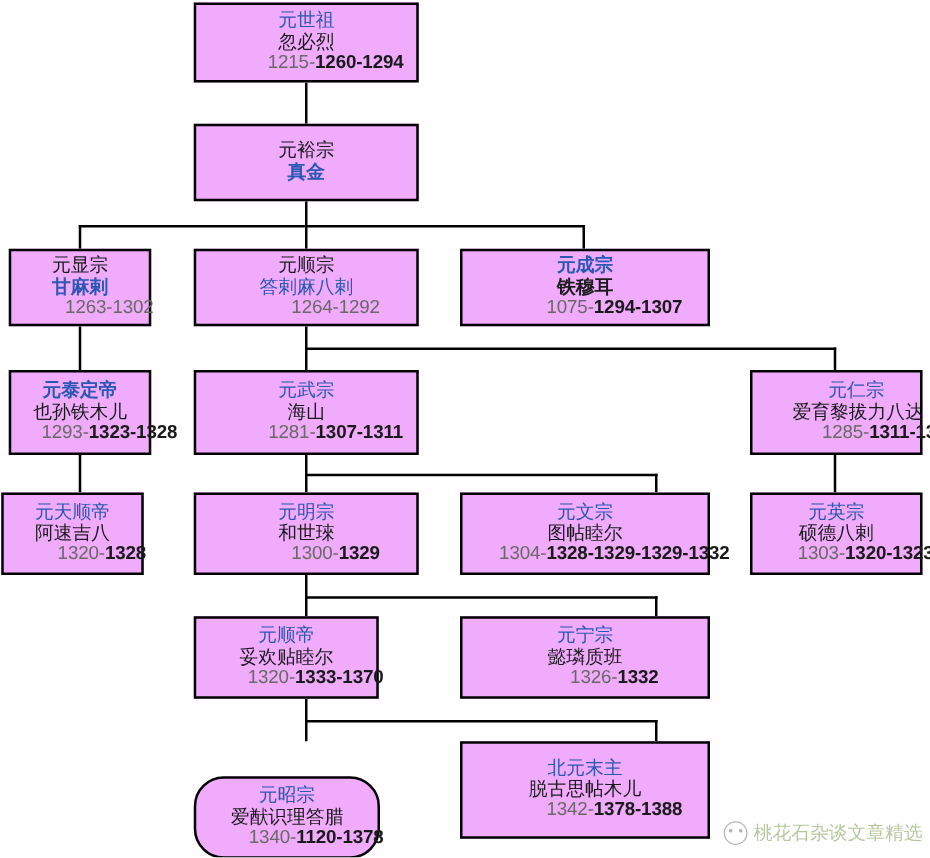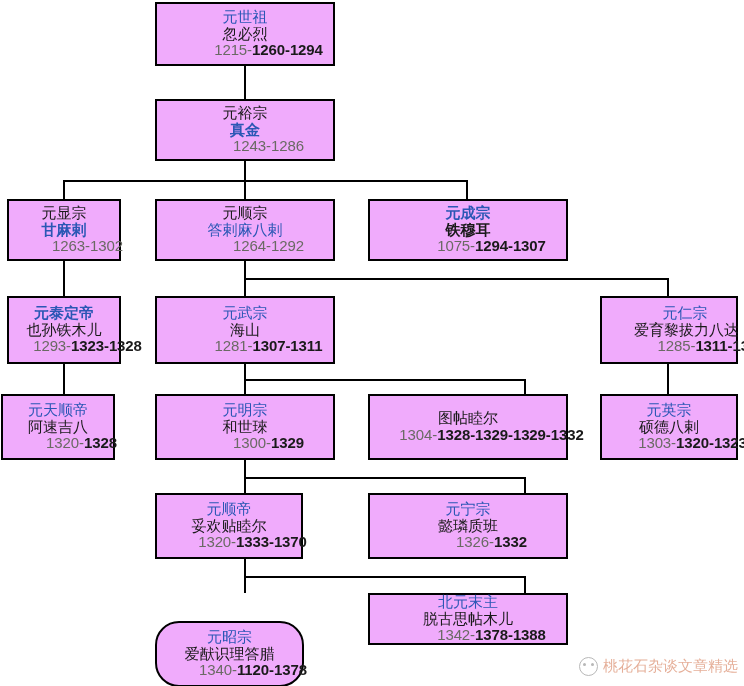--- a/index.html
+++ b/index.html
@@ -84,21 +84,21 @@
     border-radius: 50%;
   }
   #watermark .wm-logo::before {
     width: 3px; height: 3px; left: 3px; top: 5px;
   }
   #watermark .wm-logo::after {
     width: 3px; height: 3px; right: 3px; top: 5px;
   }
   #watermark .wm-text {
     font-size: 15px;
-    color: #c2410c;
+    color: #4d7c0f;
     white-space: nowrap;
     font-family: Liberation Serif, serif;
   }
 </style>
 </head>
 <body>
 
 <div id="chart-root">
 
   <div class="edge-layer">
@@ -136,21 +136,20 @@
 
   <div id="nodes-layer">
       <div class="node" style="left: 155px; top: 2px; width: 180px; height: 64px;">
         <span class="ln ln-temple c-blue">元世祖</span>
         <span class="ln ln-name c-black">忽必烈</span>
         <span class="ln ln-dates"><span class="c-gray">1215-</span><span class="c-black b">1260-1294</span></span>
       </div>
       <div class="node" style="left: 155px; top: 99px; width: 180px; height: 62px;">
         <span class="ln ln-temple c-black">元裕宗</span>
         <span class="ln ln-name c-blue b">真金</span>
-        <span class="ln ln-dates"><span class="c-gray">1243-1286</span></span>
       </div>
       <div class="node" style="left: 7px; top: 199px; width: 114px; height: 62px;">
         <span class="ln ln-temple c-black">元显宗</span>
         <span class="ln ln-name c-blue b">甘麻剌</span>
         <span class="ln ln-dates"><span class="c-gray">1263-1302</span></span>
       </div>
       <div class="node" style="left: 155px; top: 199px; width: 180px; height: 62px;">
         <span class="ln ln-temple c-black">元顺宗</span>
         <span class="ln ln-name c-blue">答剌麻八剌</span>
         <span class="ln ln-dates"><span class="c-gray">1264-1292</span></span>
@@ -179,20 +178,21 @@
         <span class="ln ln-temple c-blue">元天顺帝</span>
         <span class="ln ln-name c-black">阿速吉八</span>
         <span class="ln ln-dates"><span class="c-gray">1320-</span><span class="c-black b">1328</span></span>
       </div>
       <div class="node" style="left: 155px; top: 394px; width: 180px; height: 66px;">
         <span class="ln ln-temple c-blue">元明宗</span>
         <span class="ln ln-name c-black">和世琜</span>
         <span class="ln ln-dates"><span class="c-gray">1300-</span><span class="c-black b">1329</span></span>
       </div>
       <div class="node" style="left: 368px; top: 394px; width: 200px; height: 66px;">
+        <span class="ln ln-temple c-blue">元文宗</span>
         <span class="ln ln-name c-black">图帖睦尔</span>
         <span class="ln ln-dates"><span class="c-gray">1304-</span><span class="c-black b">1328-1329-1329-1332</span></span>
       </div>
       <div class="node" style="left: 600px; top: 394px; width: 138px; height: 66px;">
         <span class="ln ln-temple c-blue">元英宗</span>
         <span class="ln ln-name c-black">硕德八剌</span>
         <span class="ln ln-dates"><span class="c-gray">1303-</span><span class="c-black b">1320-1323</span></span>
       </div>
       <div class="node" style="left: 155px; top: 493px; width: 148px; height: 66px;">
         <span class="ln ln-temple c-blue">元顺帝</span>
@@ -202,21 +202,21 @@
       <div class="node" style="left: 368px; top: 493px; width: 200px; height: 66px;">
         <span class="ln ln-temple c-blue">元宁宗</span>
         <span class="ln ln-name c-black">懿璘质班</span>
         <span class="ln ln-dates"><span class="c-gray">1326-</span><span class="c-black b">1332</span></span>
       </div>
       <div class="node" style="left: 155px; top: 621px; width: 149px; height: 66px; border-radius: 24px;">
         <span class="ln ln-temple c-blue">元昭宗</span>
         <span class="ln ln-name c-black">爱猷识理答腊</span>
         <span class="ln ln-dates"><span class="c-gray">1340-</span><span class="c-black b">1120-1378</span></span>
       </div>
-      <div class="node" style="left: 368px; top: 593px; width: 200px; height: 52px;">
+      <div class="node" style="left: 368px; top: 593px; width: 200px; height: 78px;">
         <span class="ln ln-temple c-blue">北元末主</span>
         <span class="ln ln-name c-black">脱古思帖木儿</span>
         <span class="ln ln-dates"><span class="c-gray">1342-</span><span class="c-black b">1378-1388</span></span>
       </div>
     </div>
 
   <div id="watermark">
     <span class="wm-logo"></span>
     <span class="wm-text">桃花石杂谈文章精选</span>
   </div>

